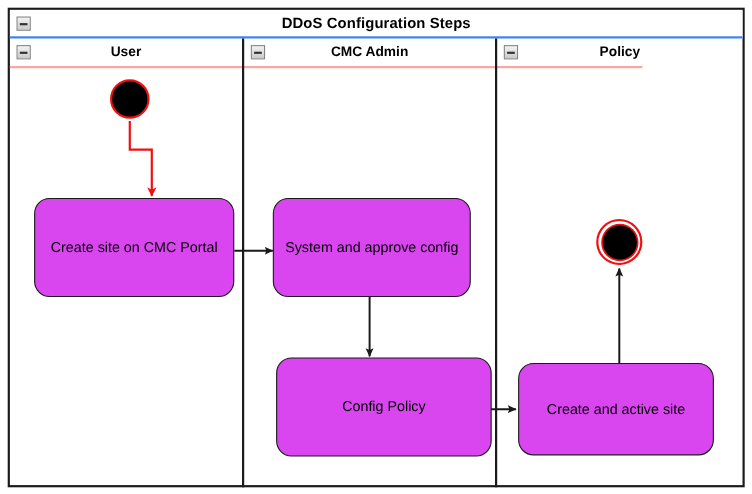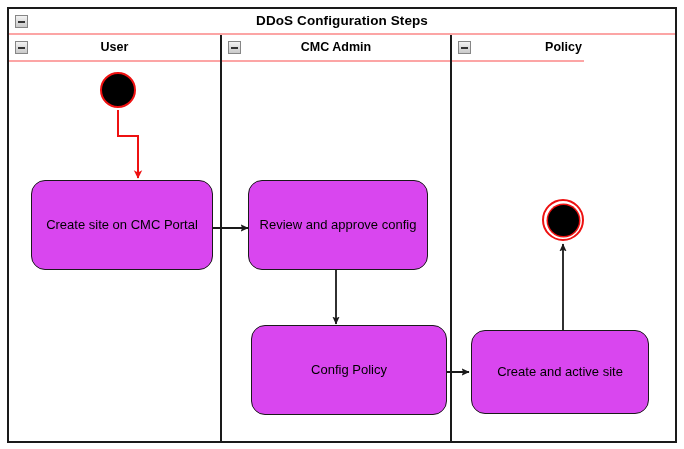--- a/index.html
+++ b/index.html
@@ -34,21 +34,21 @@
     background: #ffffff;
   }
 
   
   .title-band {
     position: absolute;
     left: 0;
     top: 0;
     width: 666px;
     height: 26px;
-    border-bottom: 2px solid #fca5a5;
+    border-bottom: 2px solid #3b82f6;
     box-sizing: border-box;
     background: #ffffff;
   }
   .title-text {
     position: absolute;
     left: 0;
     top: 0;
     width: 666px;
     height: 24px;
     line-height: 24px;
@@ -230,21 +230,21 @@
 
     <path d="M428,372 L469,372" fill="none" stroke="#1a1a1a" stroke-width="1.8" marker-end="url(#arrow-black)"></path>
 
     <path d="M563,412 L563,244" fill="none" stroke="#1a1a1a" stroke-width="1.8" marker-end="url(#arrow-black)"></path>
   </svg>
 
   <div class="initial-node" style="left:100px; top:72px;"></div>
 
   <div class="activity" style="left:31px; top:180px; width:182px; height:90px;">Create site on CMC Portal</div>
 
-  <div class="activity" style="left:248px; top:180px; width:180px; height:90px;">Review and approve config</div>
+  <div class="activity" style="left:248px; top:180px; width:180px; height:90px;">System and approve config</div>
 
   <div class="activity" style="left:251px; top:325px; width:196px; height:90px;">Config Policy</div>
 
   <div class="activity" style="left:471px; top:330px; width:178px; height:84px;">Create and active site</div>
 
   <div class="final-node" style="left:542px; top:199px;"></div>
 
 </div>
 
 </body></html>

